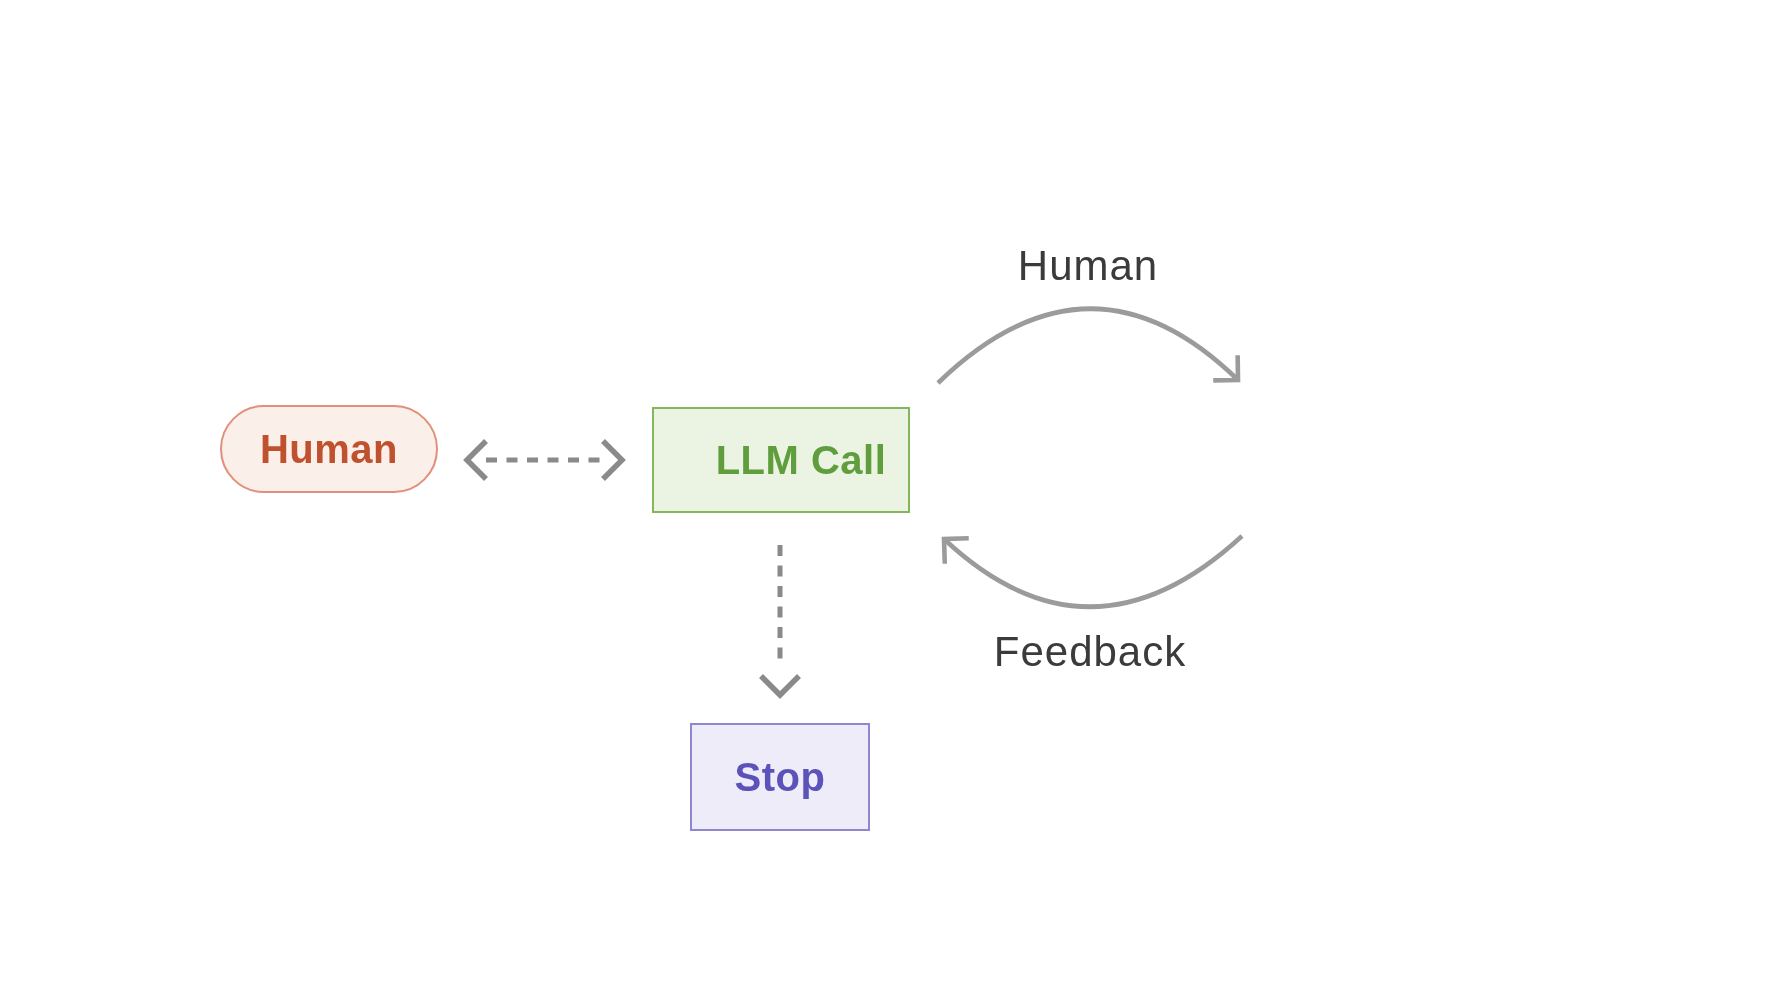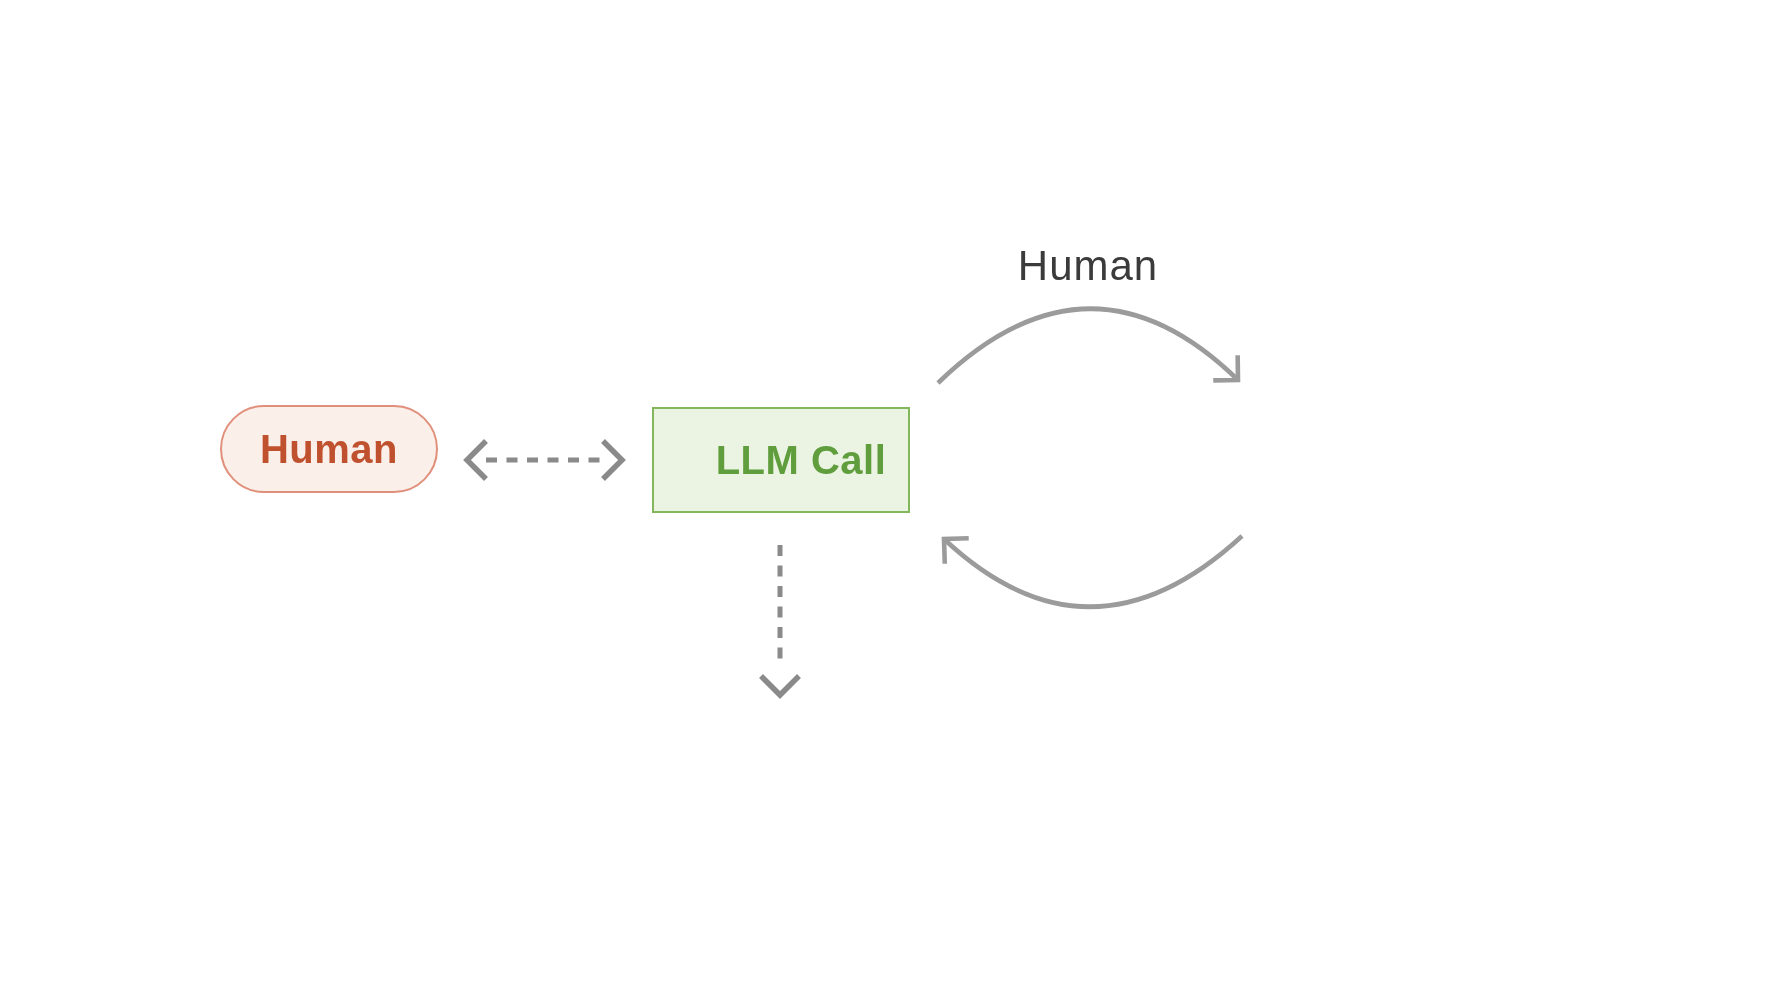--- a/index.html
+++ b/index.html
@@ -129,17 +129,21 @@
 
   <div id="node-human" class="node pill">
     <span>Human</span>
   </div>
 
   <div id="node-llm-call" class="node llm">
     <span>LLM Call</span>
   </div>
 
 
+  <div id="node-stop" class="node stop">
+    <span>Stop</span>
+  </div>
 
   <div id="label-action" class="edge-label">Human</div>
 
+  <div id="label-feedback" class="edge-label">Feedback</div>
 
 </div>
 
 </body></html>

